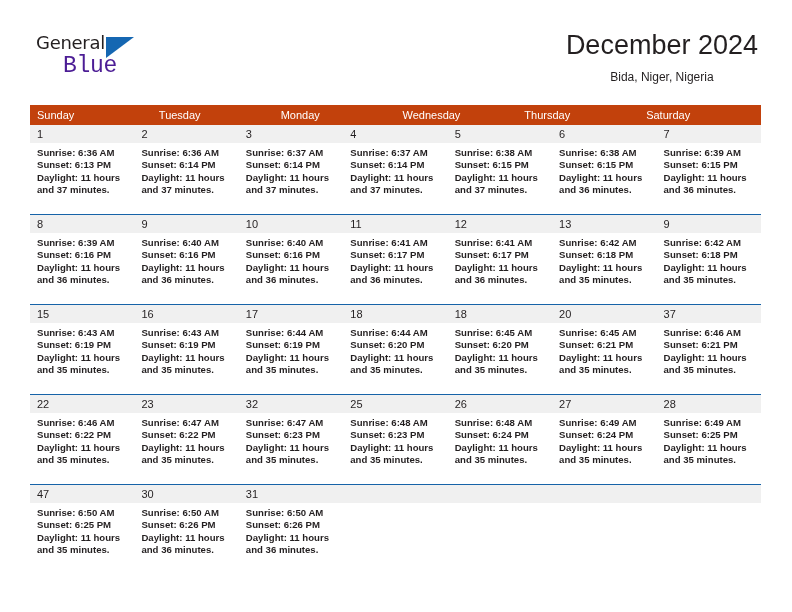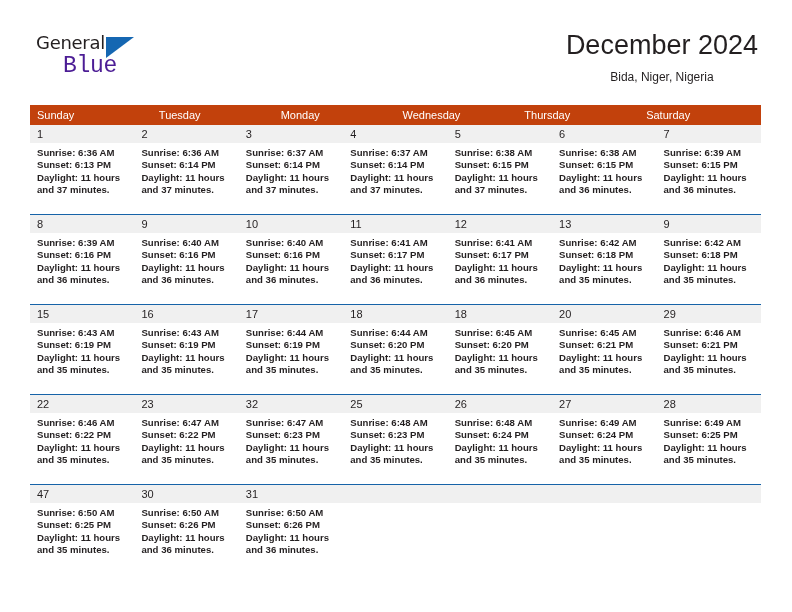--- a/index.html
+++ b/index.html
@@ -363,21 +363,21 @@
       <div class="cell">
         <div class="daynum">20</div>
         <div class="info">
           <div>Sunrise: 6:45 AM</div>
           <div>Sunset: 6:21 PM</div>
           <div>Daylight: 11 hours</div>
           <div>and 35 minutes.</div>
         </div>
       </div>
       <div class="cell">
-        <div class="daynum">29</div>
+        <div class="daynum">37</div>
         <div class="info">
           <div>Sunrise: 6:46 AM</div>
           <div>Sunset: 6:21 PM</div>
           <div>Daylight: 11 hours</div>
           <div>and 35 minutes.</div>
         </div>
       </div>
     </div>
 
     <div class="weekrow">

